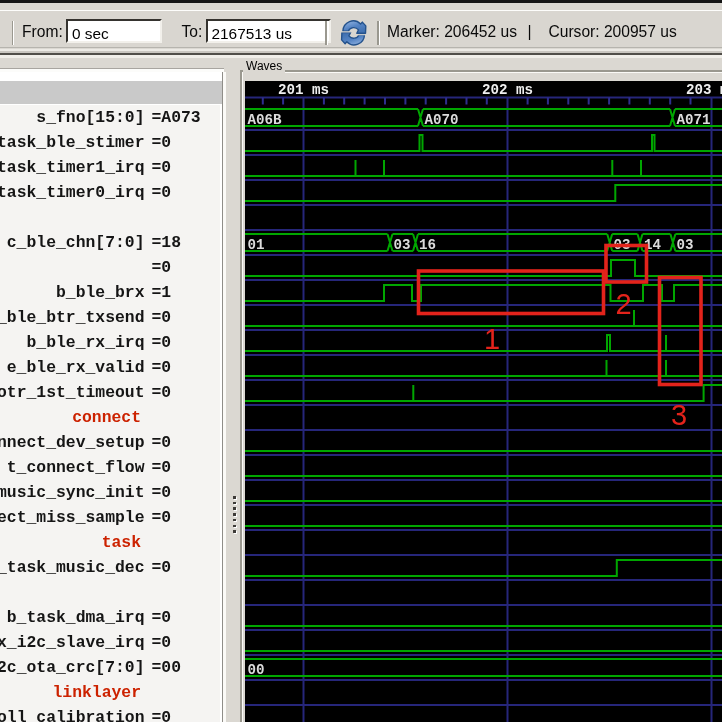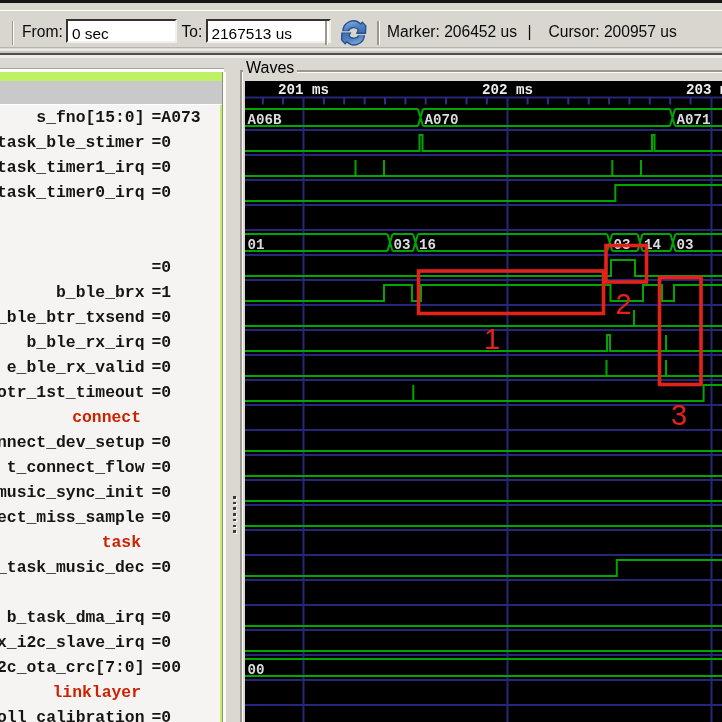--- a/index.html
+++ b/index.html
@@ -10,52 +10,52 @@
 #tbhl{left:0;top:9.5px;width:722px;height:1.8px;background:#fdfdfb;}
 .sepv{top:21px;height:24px;width:1.5px;background:#9a988f;border-right:1.5px solid #fff;}
 .tlabel{top:23px;font-size:15.6px;color:#0a0a0a;white-space:pre;}
 .tinput{top:19.2px;height:23.8px;background:#fff;border-top:2px solid #35332f;border-left:2px solid #35332f;border-bottom:2px solid #f2f0eb;border-right:2px solid #f2f0eb;font-family:"Liberation Sans",sans-serif;font-size:15.4px;color:#000;padding:4px 0 0 4px;box-sizing:border-box;}
 #tbedge1{left:0;top:47.2px;width:722px;height:1.3px;background:#b6b4ae;}
 #tbedge2{left:0;top:48.5px;width:722px;height:2.9px;background:#eceae5;}
 #tbedge3{left:0;top:51.4px;width:722px;height:1.7px;background:#c9c6c0;}
 #tbedge4{left:0;top:53.1px;width:722px;height:2.3px;background:#504e49;}
 #tbedge5{left:0;top:55.4px;width:722px;height:2.2px;background:#f0eee9;}
 
-#lp{left:0;top:71.6px;width:222px;height:650.4px;overflow:hidden;background:#bef264;}
+#lp{left:0;top:71.6px;width:222px;height:650.4px;overflow:hidden;background:#ffffff;}
 #lpborder{left:0;top:68.3px;width:224px;height:1px;background:#a8a5a0;}
 #lpborderw{left:0;top:69.3px;width:224px;height:2.3px;background:#fcfcfa;}
 #lphead{position:absolute;left:0;top:9px;width:222px;height:23px;background:#c9c9c9;border-bottom:1.4px solid #fff;}
 #lpbg{position:absolute;left:0;top:33.4px;width:220px;height:617px;background:#f5f4f2;}
 .lr{position:absolute;left:0;width:220px;height:25px;font-family:"Liberation Mono",monospace;font-weight:bold;font-size:16.4px;color:#151515;}
 .lr .n{position:absolute;right:75.5px;top:0;line-height:25px;white-space:pre;}
 .lr .v{position:absolute;left:151.5px;top:0;line-height:25px;white-space:pre;}
 .red{color:#cc2200;right:79px !important;}
 #lpline1{left:221.9px;top:71.6px;width:1.4px;height:650.4px;background:#8f8d88;}
 #lpline2{left:223.3px;top:71.6px;width:2.7px;height:650.4px;background:#fbfaf7;}
 
 #etchv1{left:240.3px;top:70.3px;width:1.4px;height:651.7px;background:#9a988f;}
 #etchv2{left:241.7px;top:71.7px;width:1.4px;height:650.3px;background:#fbfaf7;}
 .dot{position:absolute;left:233.2px;width:2.6px;height:2.6px;background:#3d3b38;box-shadow:1px 1px 0 #ffffff;}
-#waveslbl{left:243px;top:58.5px;font-size:16px;color:#000;background:#dbd8d2;padding:0 3px;z-index:3;}
+#waveslbl{left:243px;top:58.5px;font-size:12px;color:#000;background:#dbd8d2;padding:0 3px;z-index:3;}
 #etchh1{left:240.3px;top:70.3px;width:482px;height:1.4px;background:#9a988f;z-index:1;}
 #etchh2{left:241.7px;top:71.7px;width:480px;height:1.4px;background:#fbfaf7;z-index:1;}
 #wavesvg{left:245px;top:80.5px;z-index:2;}
 .bt{font-family:"Liberation Mono",monospace;font-weight:bold;font-size:14.2px;fill:#dcdcdc;}
 .ts{font-family:"Liberation Mono",monospace;font-weight:bold;font-size:14.2px;fill:#efefef;}
 .rb{fill:none;stroke:#e3231b;stroke-width:3.6px;}
 .rd{font-family:"Liberation Sans",sans-serif;font-size:29px;fill:#e3231b;}
 </style></head>
 <body>
 <div id="root">
 <div class="abs" id="tb"></div>
 <div class="abs" id="tbhl"></div>
 <div class="abs" id="topblack"></div>
 <div class="abs sepv" style="left:11.5px"></div>
 <div class="abs tlabel" style="left:22px">From:</div>
-<div class="abs tinput" style="left:66px;width:111px">0 sec</div>
+<div class="abs tinput" style="left:66px;width:96px">0 sec</div>
 <div class="abs tlabel" style="left:181.5px">To:</div>
 <div class="abs tinput" style="left:205.5px;width:125px">2167513 us</div>
 <div class="abs sepv" style="left:325px"></div>
 <svg class="abs" id="ricon" style="left:340px;top:18px" width="27" height="29" viewBox="0 0 27 29">
 <defs>
         <linearGradient id="bg1" x1="0" y1="0" x2="0.6" y2="1">
 <stop offset="0" stop-color="#9bbae4"></stop>
           <stop offset="0.55" stop-color="#5584c4"></stop>
           <stop offset="1" stop-color="#4272b2"></stop>
 </linearGradient>
@@ -89,20 +89,24 @@
           <span class="n">task_ble_stimer</span>
           <span class="v">=0</span>
         </div>
 <div class="lr" style="top:155px">
           <span class="n">task_timer1_irq</span>
           <span class="v">=0</span>
         </div>
 <div class="lr" style="top:180px">
           <span class="n">task_timer0_irq</span>
           <span class="v">=0</span>
+        </div>
+<div class="lr" style="top:230px">
+          <span class="n">c_ble_chn[7:0]</span>
+          <span class="v">=18</span>
         </div>
 <div class="lr" style="top:255px">
           <span class="v">=0</span>
         </div>
 <div class="lr" style="top:280px">
           <span class="n">b_ble_brx</span>
           <span class="v">=1</span>
         </div>
 <div class="lr" style="top:305px">
           <span class="n">_ble_btr_txsend</span>

